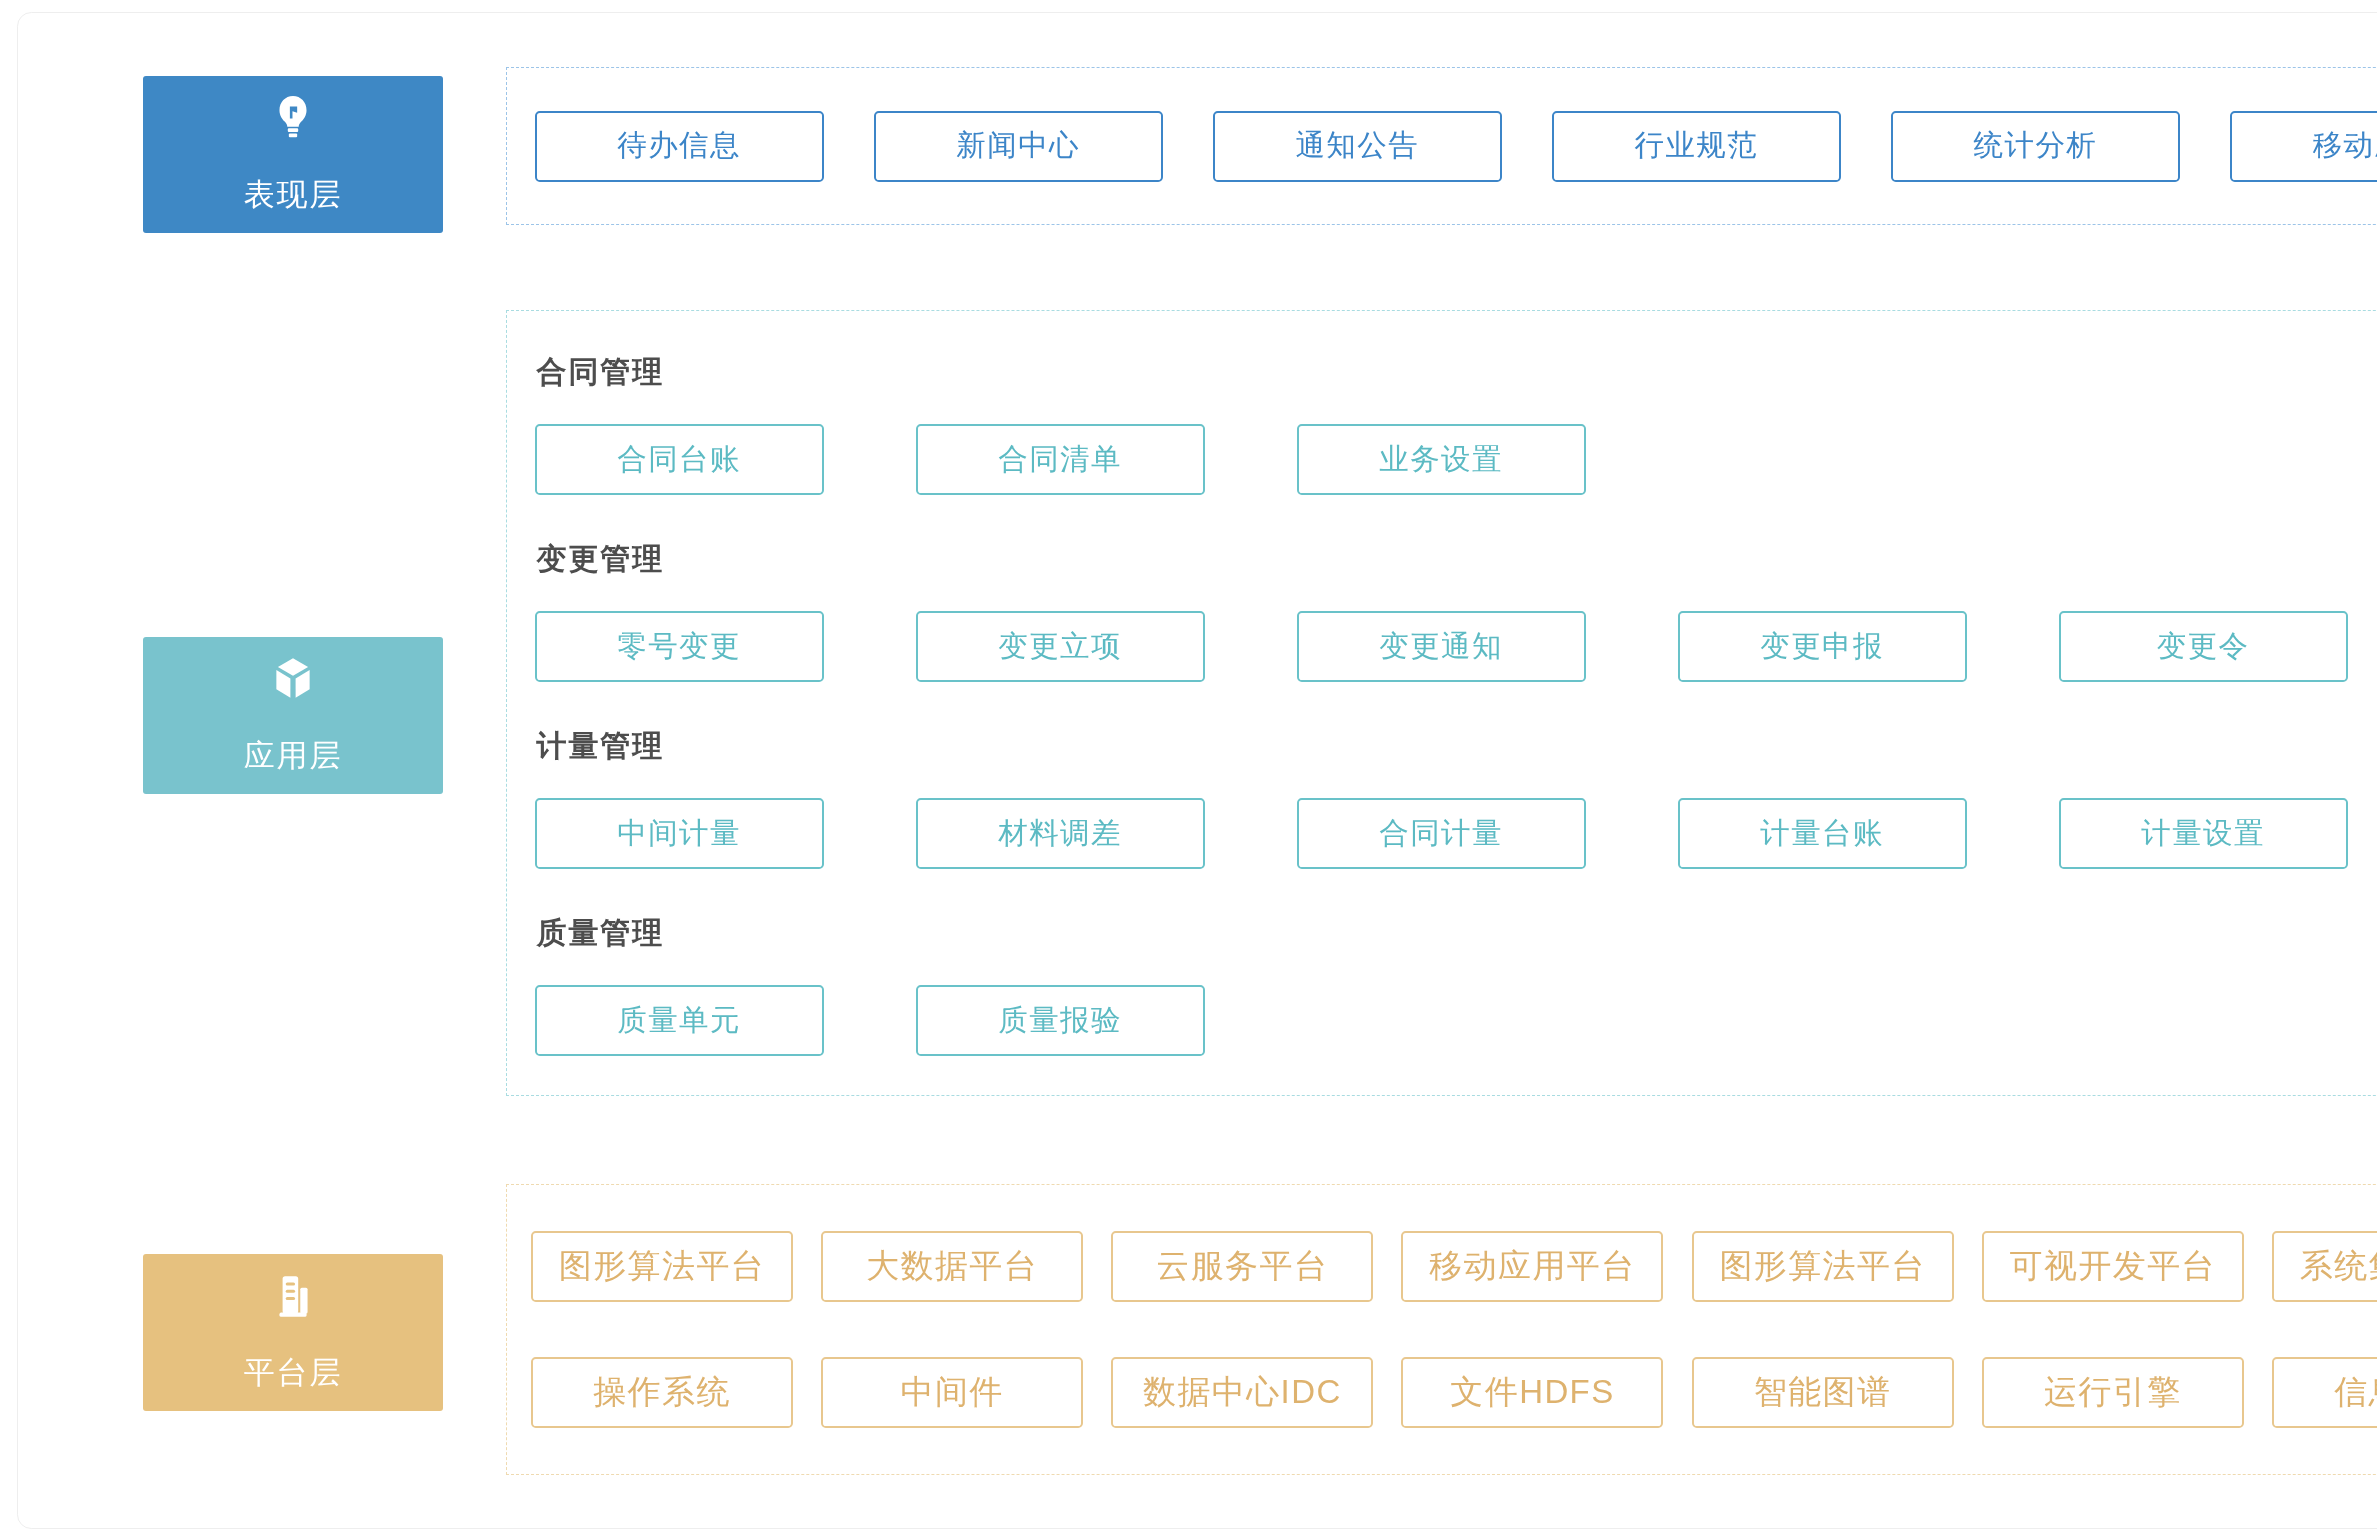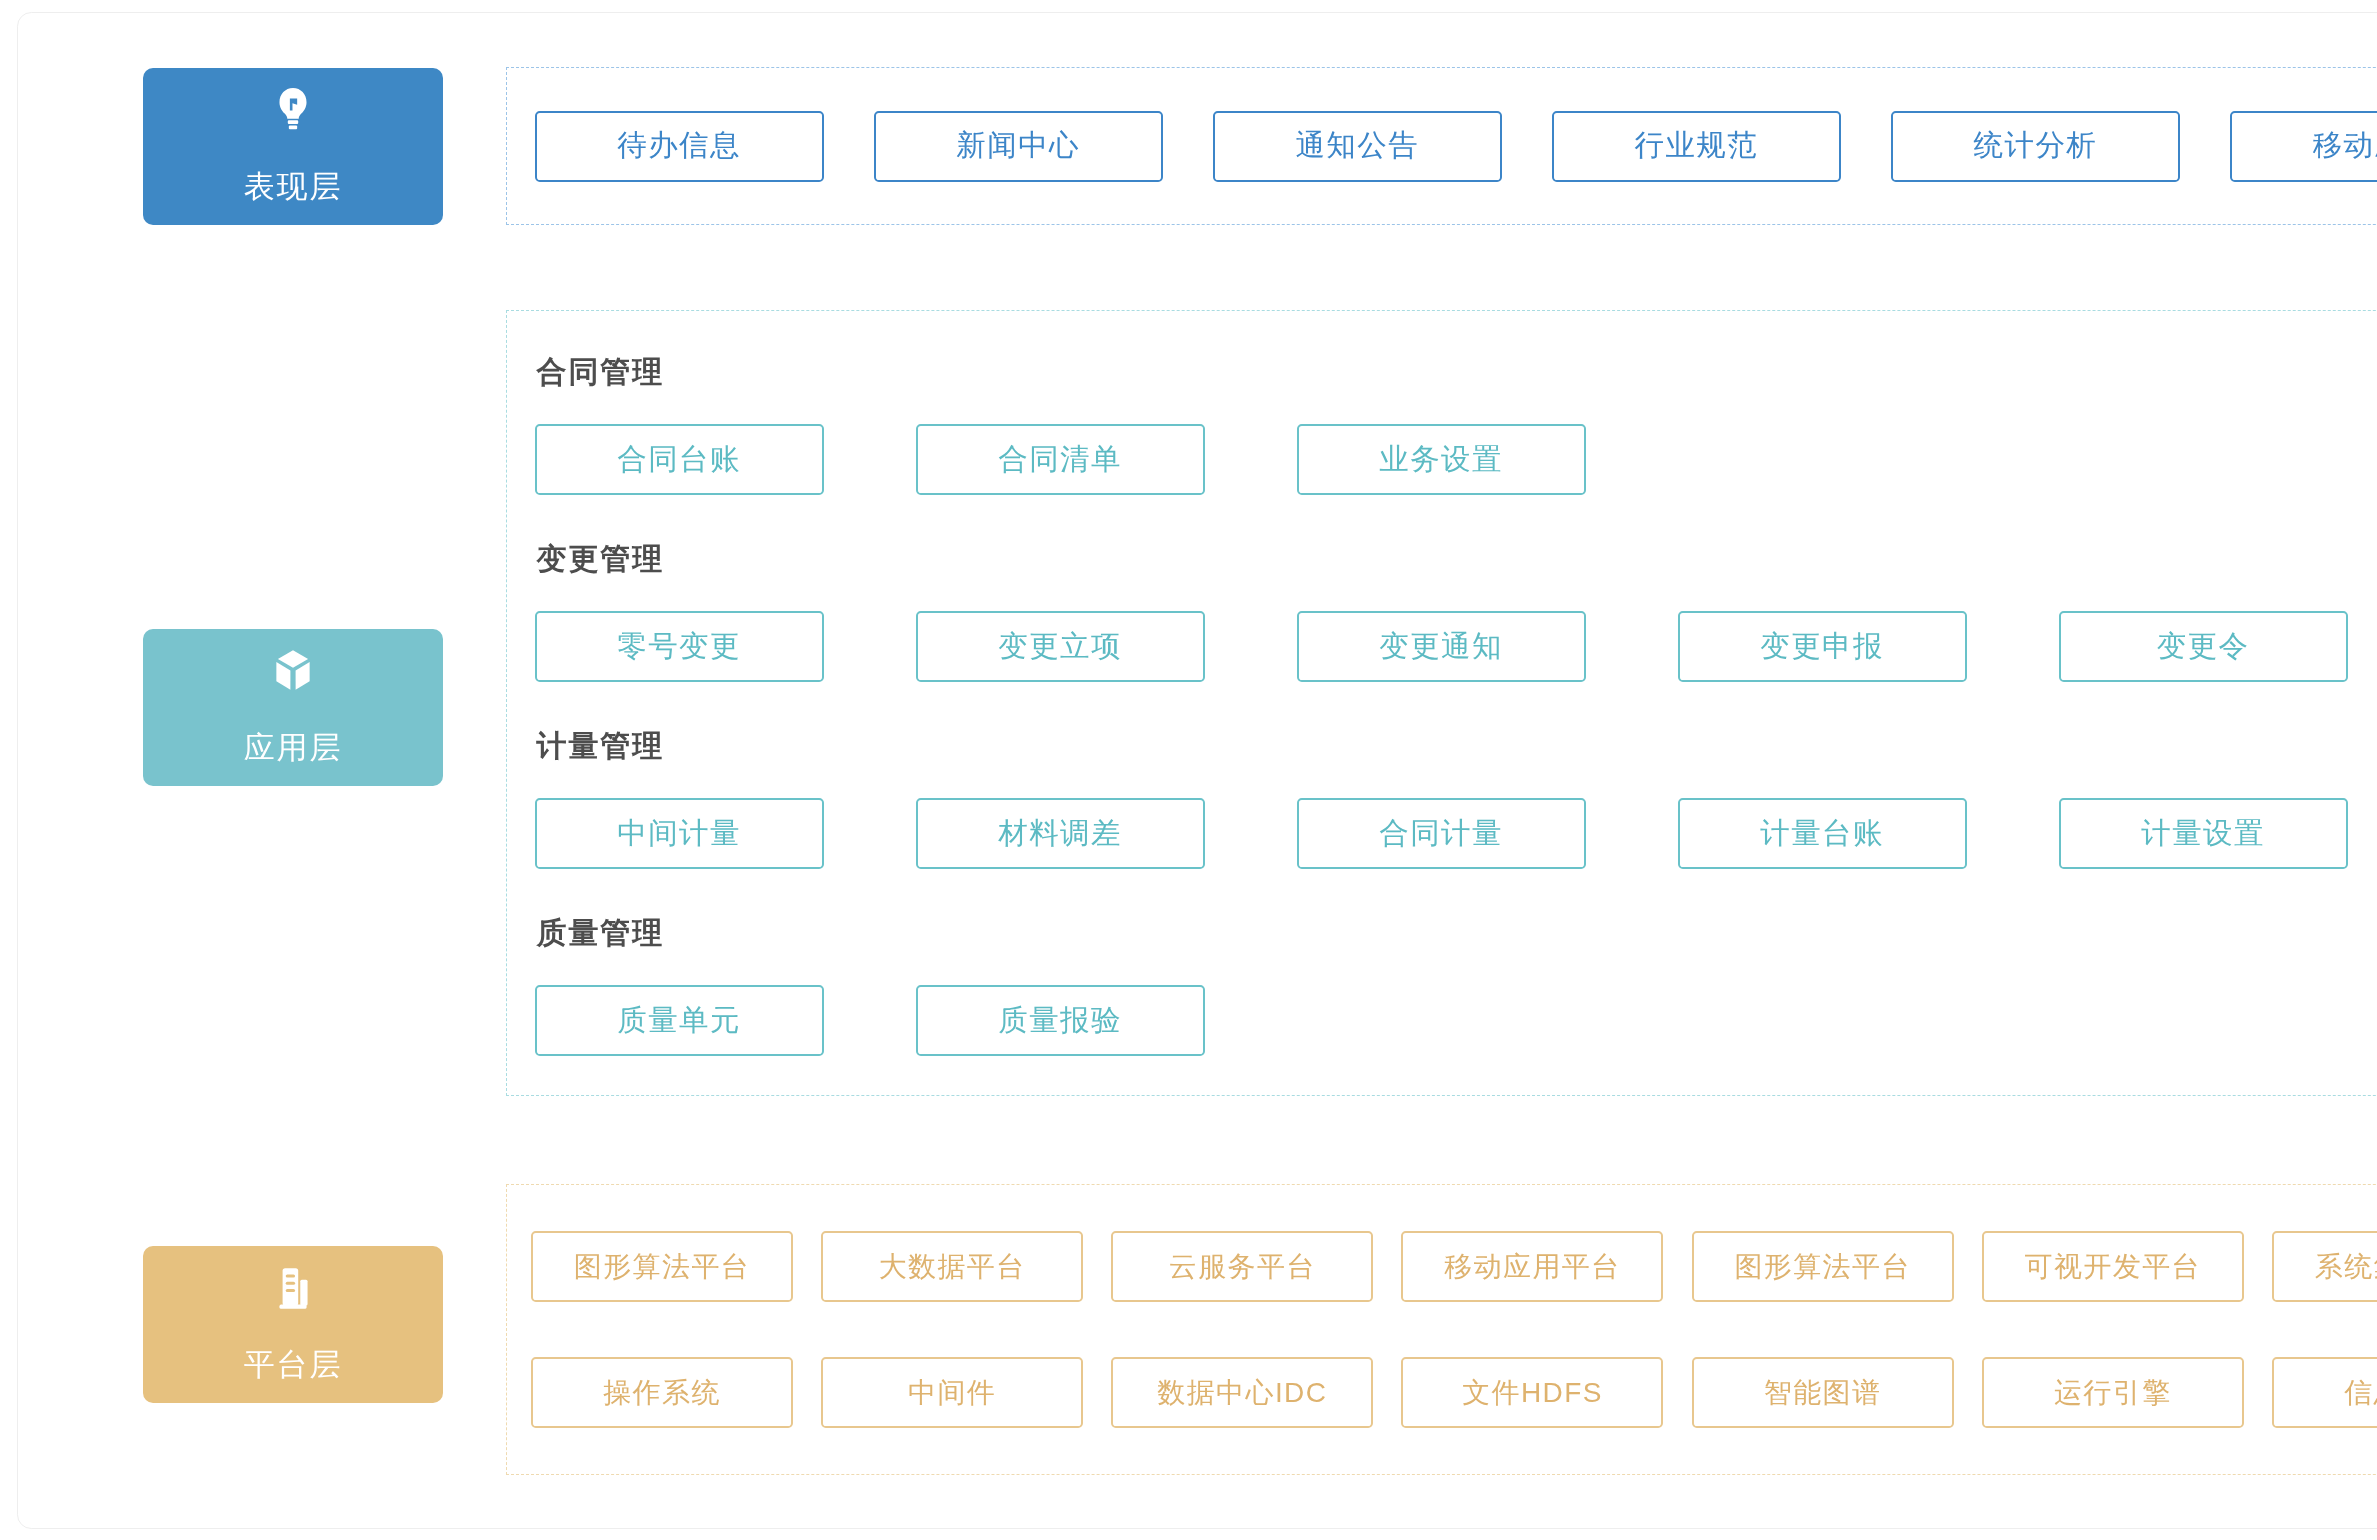--- a/index.html
+++ b/index.html
@@ -6,22 +6,22 @@
   .canvas{
     position:relative;width:2739px;height:1541px;background:#fff;
     font-family:"Liberation Sans","DejaVu Sans",sans-serif;overflow:hidden;
   }
   .card{
     position:absolute;left:17px;top:12.4px;right:17px;bottom:12.4px;
     border:1.4px solid var(--c-card-border,#eee);border-radius:14.3px;background:#fff;
   }
   
   .layer-box{
-    position:absolute;left:143px;width:300px;height:157px;border-radius:10px;
-    color:#fff;display:flex;flex-direction:column;align-items:center;justify-content:center;gap:29px;
+    position:absolute;left:143px;width:300px;height:157px;border-radius:3px;
+    color:#fff;display:flex;flex-direction:column;align-items:center;justify-content:center;gap:29px;margin-top:8px;
   }
   .layer-box .label{font-size:31px;letter-spacing:1.9px;}
   .layer-pres{top:68px;background:var(--c-pres,#3E88C5);}
   .layer-app{top:629px;background:var(--c-app,#79C3CD);}
   .layer-plat{top:1246px;background:var(--c-plat,#E6C17F);}
   .icon{width:52px;height:52px;display:block;}
   
   .zone{position:absolute;left:506px;width:2045px;box-sizing:border-box;}
   .zone-pres{
     top:67px;height:158px;border:1.9px dashed var(--c-dash-pres,#9CC4E8);
@@ -36,21 +36,21 @@
     display:flex;flex-direction:column;justify-content:center;gap:55px;padding:0 16px 0 24px;
   }
   
   .btn{
     width:289px;height:71px;background:#fff;box-sizing:border-box;border-radius:4.8px;
     display:flex;align-items:center;justify-content:center;
     font-size:29.5px;letter-spacing:1.4px;white-space:nowrap;
   }
   .btn-blue{border:2.9px solid var(--c-pres-btn,#3C85C8);color:var(--c-pres-btn,#3C85C8);}
   .btn-teal{border:2.9px solid var(--c-app-btn-border,#69C2C9);color:var(--c-app-btn-text,#5CBAC3);text-align:right;}
-  .btn-tan{width:262px;border:2.4px solid var(--c-plat-btn-border,#E8C78E);color:var(--c-plat-btn-text,#DEB26E);font-size:28px;}
+  .btn-tan{width:262px;border:2.4px solid var(--c-plat-btn-border,#E8C78E);color:var(--c-plat-btn-text,#DEB26E);font-size:33px;}
   
   .group-title{font-size:30px;font-weight:bold;color:var(--c-header,#4D4D4D);letter-spacing:1.9px;margin:0 0 31px 1.9px;}
   .group-row{display:flex;gap:92px;margin-bottom:44px;}
   .plat-row{display:flex;justify-content:space-between;}
 </style>
 </head>
 <body>
 
 <div class="canvas">
   <div class="card"></div>

